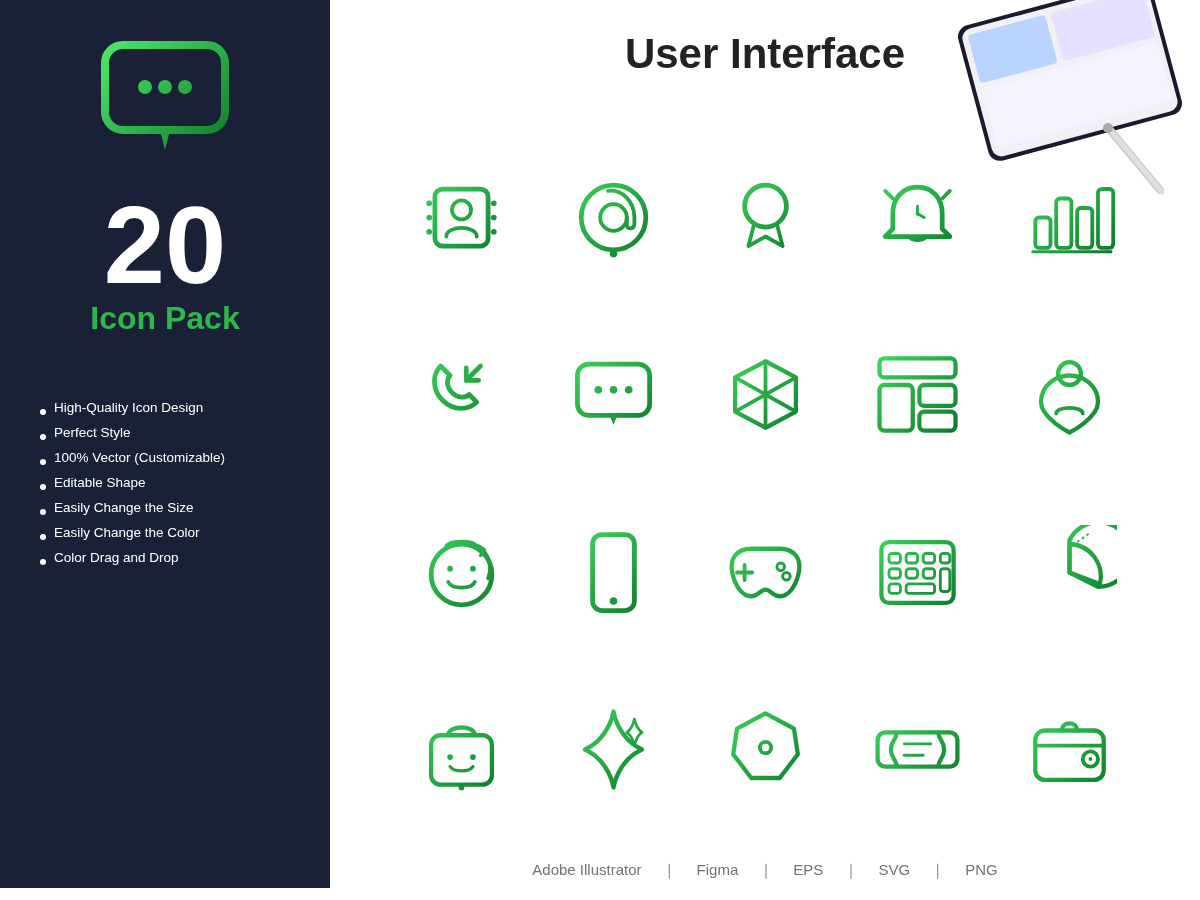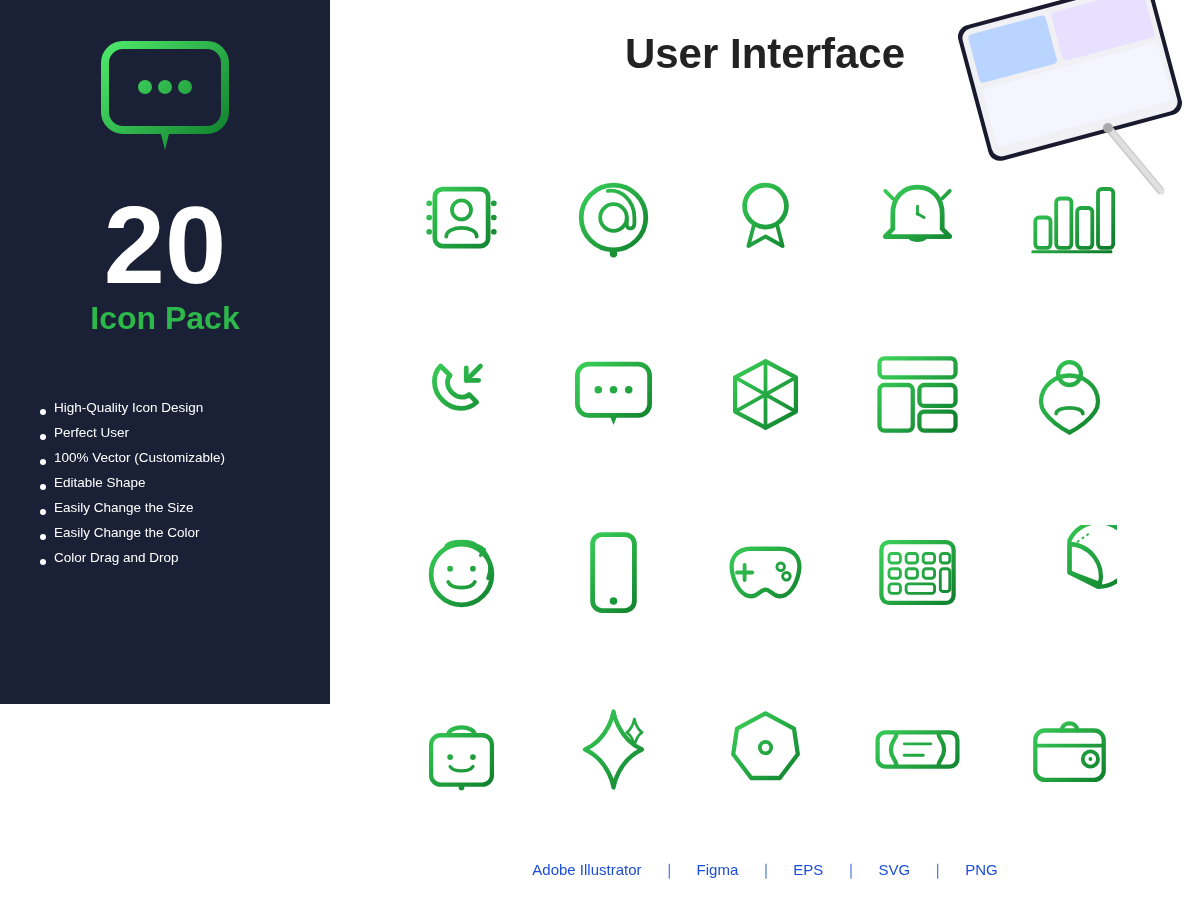--- a/index.html
+++ b/index.html
@@ -8,21 +8,21 @@
       height: 900px;
       overflow: hidden;
       font-family: 'Arial', sans-serif;
       display: flex;
     }
 
     
     .sidebar {
       width: 330px;
       min-width: 330px;
-      height: 704px;
+      height: 888px;
       background: #1a2035;
       display: flex;
       flex-direction: column;
       align-items: center;
       padding: 40px 30px 30px 30px;
       position: relative;
     }
 
     .chat-icon {
       width: 140px;
@@ -144,21 +144,21 @@
       margin-bottom: 6px;
     }
 
     .source-formats {
       font-size: 15px;
       color: #999999;
     }
 
     .source-formats span {
       margin: 17px 8px;
-      color: #1d4ed8;
+      color: #737373;
     }
   </style>
 </head>
 <body>
 
 <div class="sidebar">
 
   <svg class="chat-icon" viewBox="0 0 140 120" fill="none" xmlns="http://www.w3.org/2000/svg">
     <rect x="10" y="5" width="120" height="85" rx="18" fill="none" stroke="url(#chatGrad)" stroke-width="8"></rect>
     <circle cx="50" cy="47" r="7" fill="url(#chatGrad)"></circle>
@@ -176,21 +176,21 @@
   <div class="number-text">20</div>
   <div class="icon-pack-text">Icon Pack</div>
 
   <ul class="features-list">
     <li>
         <span class="bullet"></span>
         <span>High-Quality Icon Design</span>
       </li>
     <li>
         <span class="bullet"></span>
-        <span>Perfect User</span>
+        <span>Perfect Style</span>
       </li>
     <li>
         <span class="bullet"></span>
         <span>100% Vector (Customizable)</span>
       </li>
     <li>
         <span class="bullet"></span>
         <span>Editable Shape</span>
       </li>
     <li>

